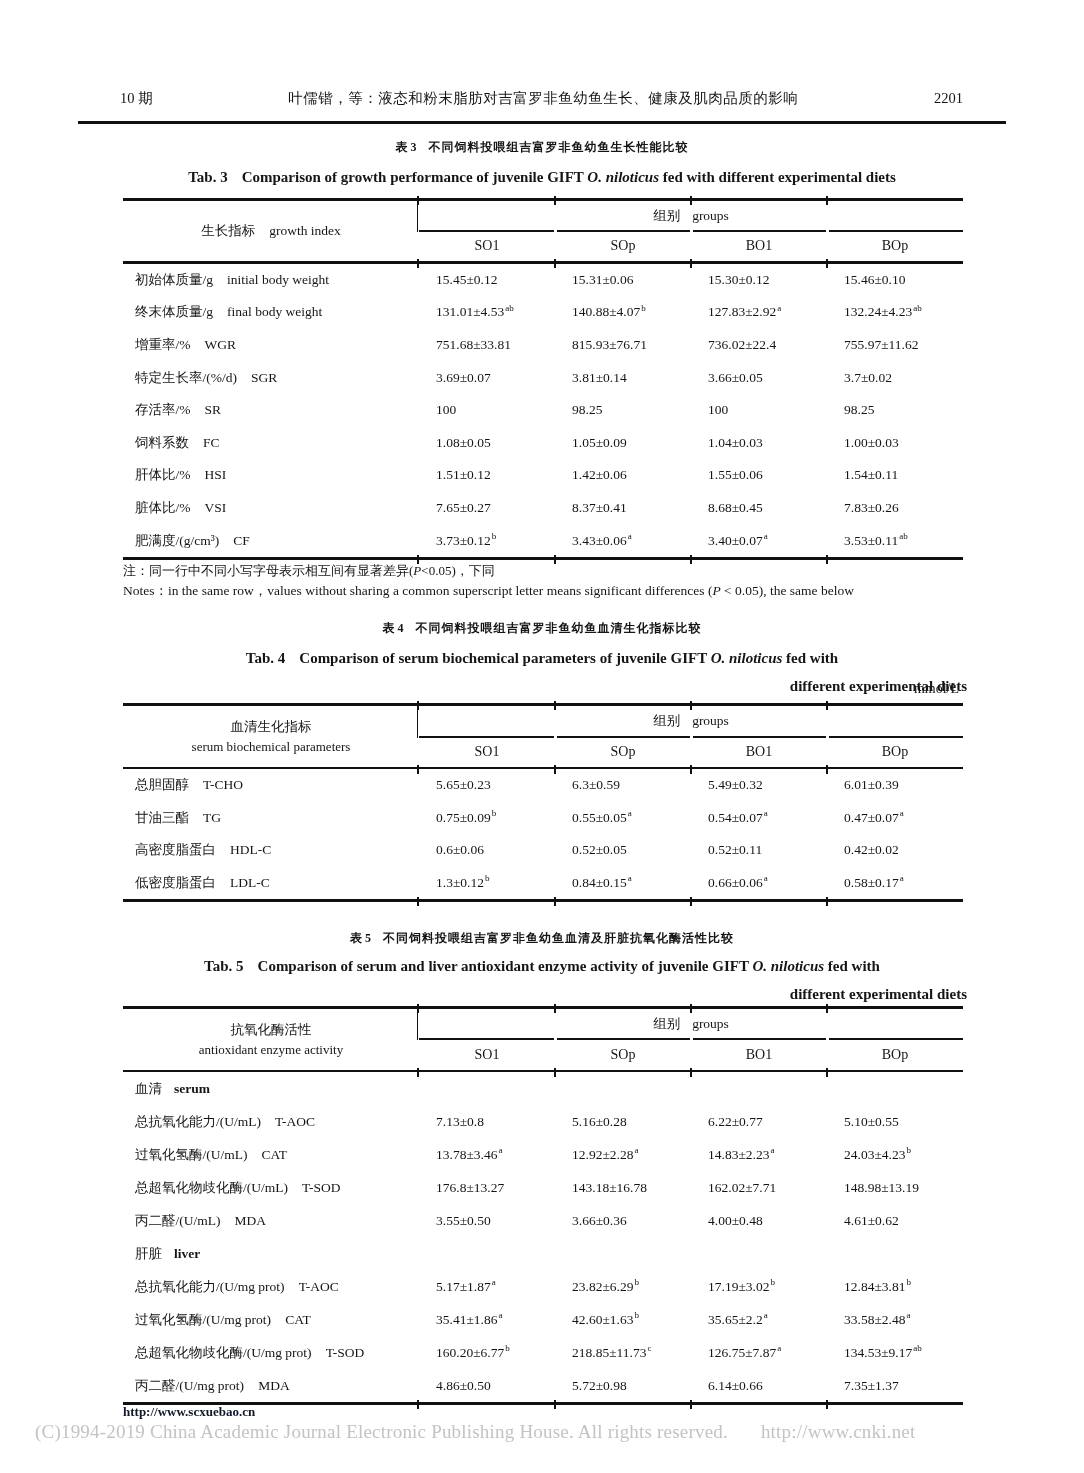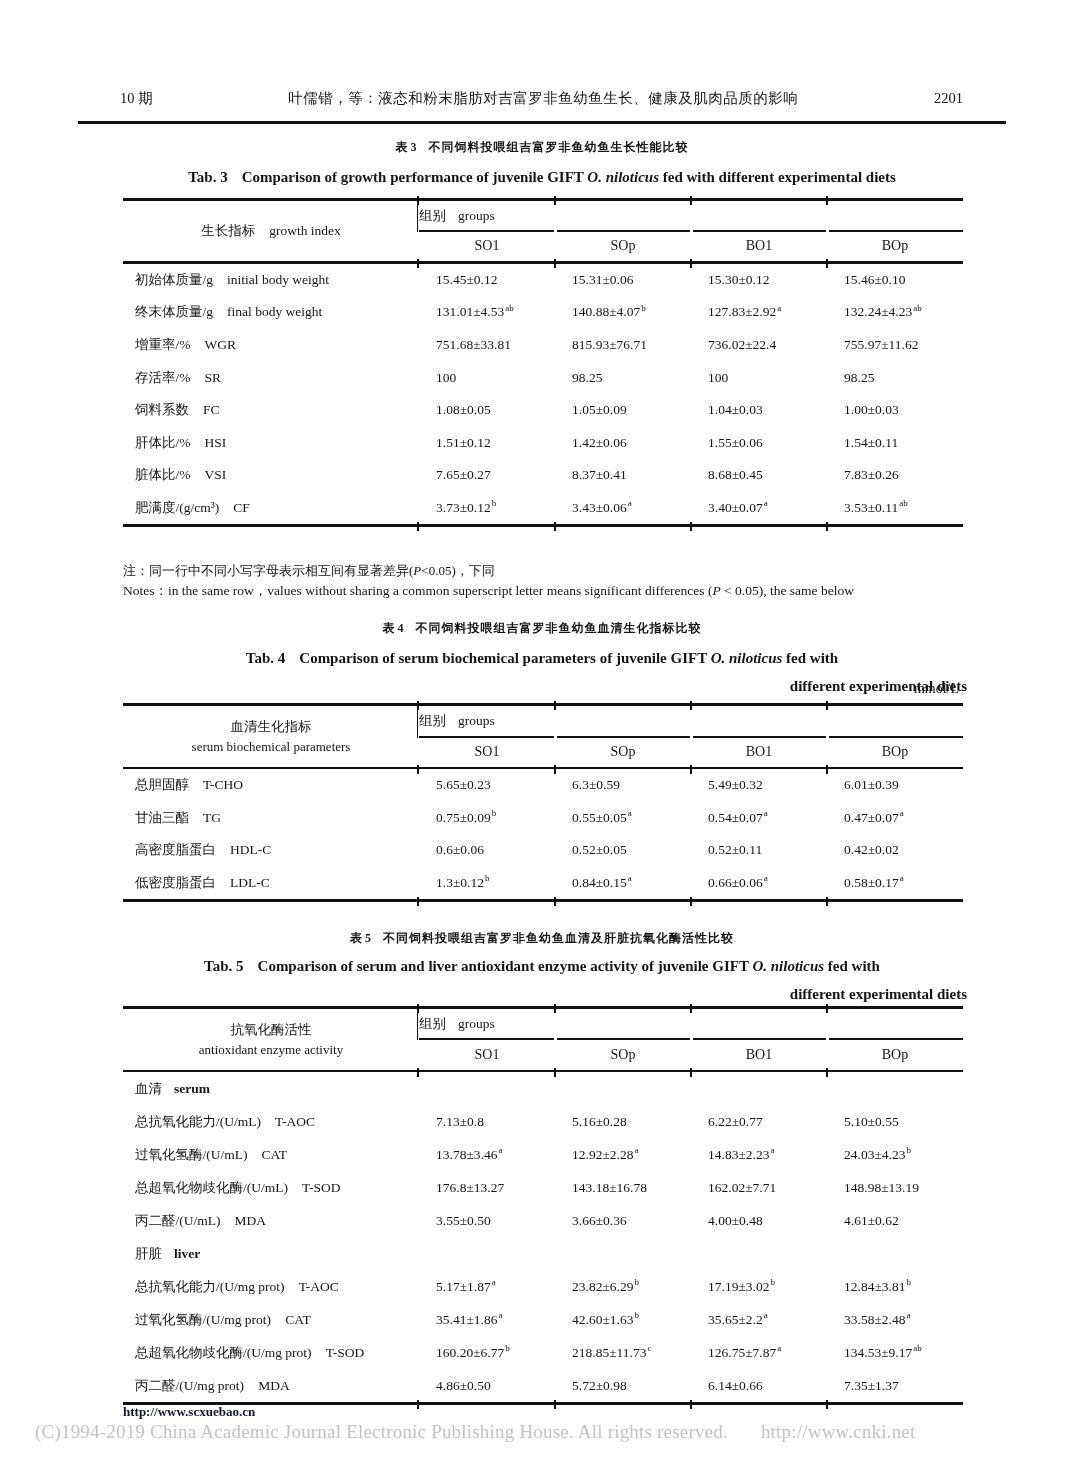--- a/index.html
+++ b/index.html
@@ -24,21 +24,21 @@
   .rule{position:relative;width:840px;background:#111;}
   .r3{height:3px;} .r25{height:2.5px;}
   .tk{position:absolute;width:1.6px;background:#111;}
   .tk1{left:294px;} .tk2{left:431px;} .tk3{left:567px;} .tk4{left:703px;}
   .rule .tk{top:-2px;height:9px;}
   .thead{position:relative;display:flex;}
   .stubhead{width:296px;display:flex;flex-direction:column;justify-content:center;align-items:center;text-align:center;}
   .stubhead .l1 .en{margin-left:14px;}
   .stubhead .l2{font-size:13px;margin-top:3px;}
   .ghead{width:544px;}
-  .glabel{text-align:center;font-size:13.5px;display:flex;align-items:center;gap:12px;}
+  .glabel{text-align:center;font-size:13.5px;display:flex;justify-content:center;align-items:center;gap:12px;}
   .gline{position:relative;height:1.5px;background:#111;}
   .gp{position:absolute;width:3px;height:2px;background:#fff;top:0;}
   .gp1{left:135px;} .gp2{left:271px;} .gp3{left:407px;}
   .cheads{display:flex;align-items:center;font-size:14px;}
   .chead{width:136px;text-align:center;}
   .vline{position:absolute;left:294px;top:0;width:1.2px;background:#111;}
   .tr{display:flex;align-items:center;}
   .td-stub{width:296px;box-sizing:border-box;padding-left:12px;}
   .td-stub .en{margin-left:14px;}
   .td{width:136px;box-sizing:border-box;padding-left:17px;white-space:nowrap;}
@@ -129,20 +129,27 @@
     </div>
 
     <div class="tr">
       <div class="td-stub"><span class="zh">增重率/%</span><span class="en">WGR</span></div>
       <div class="td"><span class="v">751.68±33.81</span><sup class="s"></sup></div>
       <div class="td"><span class="v">815.93±76.71</span><sup class="s"></sup></div>
       <div class="td"><span class="v">736.02±22.4</span><sup class="s"></sup></div>
       <div class="td"><span class="v">755.97±11.62</span><sup class="s"></sup></div>
     </div>
 
+    <div class="tr">
+      <div class="td-stub"><span class="zh">特定生长率/(%/d)</span><span class="en">SGR</span></div>
+      <div class="td"><span class="v">3.69±0.07</span><sup class="s"></sup></div>
+      <div class="td"><span class="v">3.81±0.14</span><sup class="s"></sup></div>
+      <div class="td"><span class="v">3.66±0.05</span><sup class="s"></sup></div>
+      <div class="td"><span class="v">3.7±0.02</span><sup class="s"></sup></div>
+    </div>
 
     <div class="tr">
       <div class="td-stub"><span class="zh">存活率/%</span><span class="en">SR</span></div>
       <div class="td"><span class="v">100</span><sup class="s"></sup></div>
       <div class="td"><span class="v">98.25</span><sup class="s"></sup></div>
       <div class="td"><span class="v">100</span><sup class="s"></sup></div>
       <div class="td"><span class="v">98.25</span><sup class="s"></sup></div>
     </div>
 
     <div class="tr">

